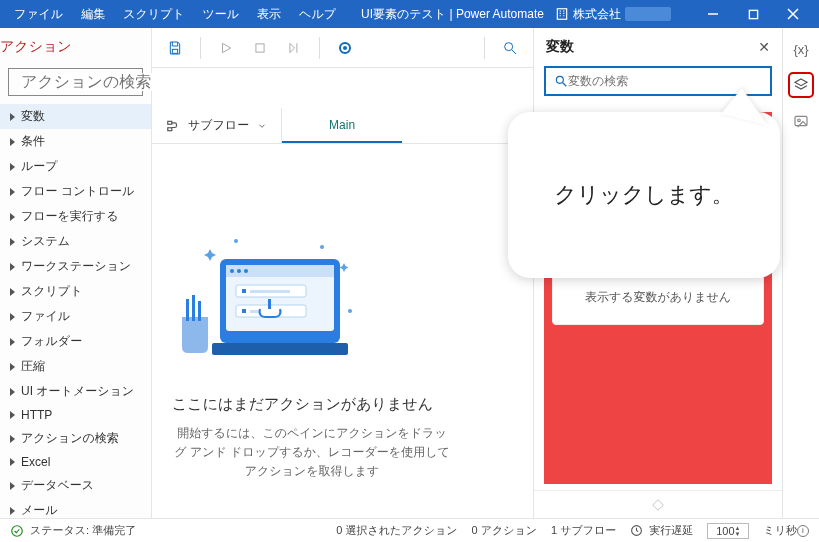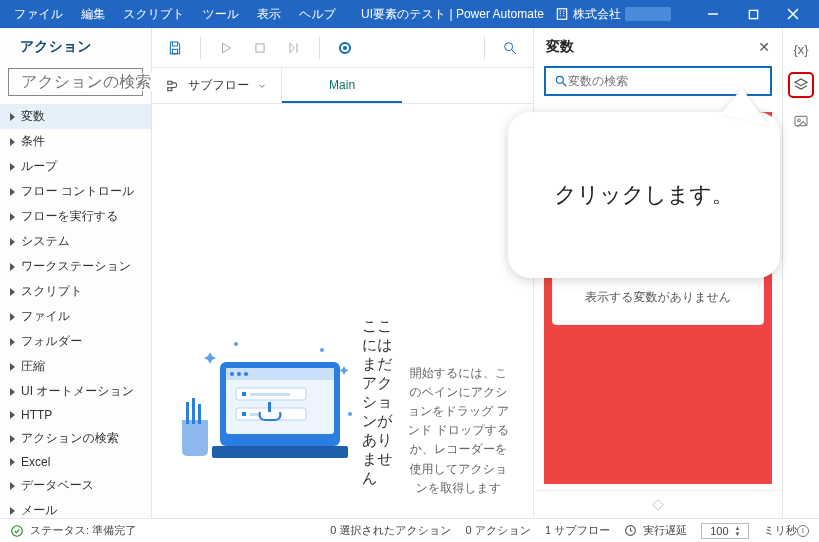--- a/index.html
+++ b/index.html
@@ -10,45 +10,45 @@
   .title-center { flex: 1; text-align: center; }
   .title-right { display: flex; align-items: center; gap: 22px; padding-right: 6px; }
   .company { display:flex; align-items:center; gap:4px; }
   .company .blur { width:46px; height:14px; background:#4b8ad8; border-radius:2px; display:inline-block;}
   .winbtns { display:flex; }
   .winbtn { width:40px; height:28px; display:flex; align-items:center; justify-content:center; }
   .winbtn svg { stroke:#fff; }
   .body { display:flex; height:calc(100% - 28px - 24px); }
   
   .sidebar-left { width:152px; border-right:1px solid #e5e5e5; display:flex; flex-direction:column; background:#fdfdfd;}
-  .sl-header { padding:10px 12px 8px 20px; font-size:14px; font-weight:700; color:#0c4a6e;}
+  .sl-header { padding:10px 12px 8px 0; font-size:14px; font-weight:400; color:#b91c1c;}
   .sl-search { margin:4px 8px 8px 8px; border:1px solid #888; height:28px; display:flex; align-items:center; padding:0 6px; }
   .sl-search svg { stroke:#0f6cbd; fill:none; stroke-width:2; }
   .sl-search input { border:none; outline:none; flex:1; font-size:16px; margin-left:6px; color:#555;}
   .sl-tree { flex:1; overflow-y:auto; font-size:12px; }
   .sl-item { display:flex; align-items:center; padding:4px 10px; gap:6px; cursor:default; color:#333;}
   .sl-item.active { background:#e6f0fa;}
   .chev { width:0; height:0; border-top:4px solid transparent; border-bottom:4px solid transparent; border-left:5px solid #555;}
   
-  .center { flex:1; display:flex; flex-direction:column; border-right:1px solid #e5e5e5; }
+  .center { flex:1; display:flex; flex-direction:column; border-right:1px solid #e5e5e5;gap:40px; }
   .c-toolbar { height:40px; display:flex; align-items:center; border-bottom:1px solid #e5e5e5; padding:0 8px; gap:4px; }
   .tb-btn { width:30px; height:30px; display:flex; align-items:center; justify-content:center; border-radius:2px;}
   .tb-btn svg { stroke:#a0a0a0; fill:none; stroke-width:1.5; }
   .tb-btn.save svg { stroke:#0f6cbd; }
   .tb-btn.rec { position:relative;}
   .tb-rec-dot { width:12px; height:12px; border:2px solid #0f6cbd; border-radius:50%; position:relative;}
   .tb-rec-dot::after { content:""; position:absolute; inset:2px; background:#0f6cbd; border-radius:50%;}
   .tb-sep { width:1px; height:22px; background:#ddd; margin:0 6px;}
   .tb-spacer { flex:1; }
   .tb-search svg { stroke:#0f6cbd; }
   .c-tabs { height:36px; display:flex; align-items:stretch; border-bottom:1px solid #e5e5e5; font-size:12px;}
   .subflow { display:flex; align-items:center; padding:0 14px; gap:8px; border-right:1px solid #e5e5e5; color:#333;}
   .subflow svg {}
   .tab-main { flex:0 0 120px; display:flex; align-items:center; justify-content:center; border-bottom:2px solid #0f6cbd; color:#0f766e;}
-  .c-canvas { flex:1; display:flex; align-items:flex-end; justify-content:center; padding:20px; color:#444;}
+  .c-canvas { flex:1; display:flex; flex-direction:column; align-items:flex-start; justify-content:center; padding:20px; color:#444;}
   .illus { margin-bottom:20px;}
   .empty-title { font-size:15px; margin-bottom:10px; color:#333;}
   .empty-sub { font-size:12px; color:#666; text-align:center; max-width:280px; line-height:1.6;}
   
   .sidebar-right { width:285px; display:flex; position:relative;}
   .vars { flex:1; display:flex; flex-direction:column; border-right:1px solid #e5e5e5; }
   .vr-head { display:flex; align-items:center; padding:10px 12px 6px 12px;}
   .vr-head .ttl { font-size:14px; font-weight:600; flex:1;}
   .vr-head .close { font-size:14px; color:#555; cursor:default;}
   .vr-search { margin:4px 10px 10px 10px; border:2px solid #0f6cbd; height:30px; display:flex; align-items:center; padding:0 8px;}
@@ -61,21 +61,21 @@
   .rail-btn { width:26px; height:26px; display:flex; align-items:center; justify-content:center; color:#666; border-radius:3px;}
   .rail-btn.highlight { border:2px solid #d40000; border-radius:5px;}
   
   .callout { position:absolute; top:112px; left:508px; width:272px; height:166px; background:#fff; border-radius:22px; box-shadow:0 2px 12px rgba(0,0,0,.18); display:flex; align-items:center; justify-content:center; font-size:22px; color:#222; z-index:50;}
   .callout::after { content:""; position:absolute; top:-22px; right:8px; width:0; height:0; border-left:14px solid transparent; border-right:34px solid transparent; border-bottom:30px solid #fff; filter:drop-shadow(0 -1px 2px rgba(0,0,0,.12)); transform:rotate(14deg);}
   
   .statusbar { height:24px; border-top:1px solid #e5e5e5; display:flex; align-items:center; font-size:11px; padding:10px 10px; gap:14px; color:#444;justify-content:space-between;}
   .statusbar .stat-left { display:flex; align-items:center; gap:6px;}
   .statusbar .stat-left svg { stroke:#1a8a1a;}
   .statusbar .spacer { flex:1;}
-  .statusbar .num-box { border:1px solid #bbb; padding:1px 8px; display:flex; align-items:center; gap:6px;}
+  .statusbar .num-box { border:1px solid #bbb; padding:1px 8px; display:flex; align-items:center; gap:0;}
   .statusbar .num-box .spin { display:flex; flex-direction:column; font-size:6px; line-height:6px; color:#555;}
   .info-circ { width:12px; height:12px; border:1px solid #777; border-radius:50%; display:inline-flex; align-items:center; justify-content:center; font-size:8px; color:#555;}
 </style>
 </head>
 <body>
 
 <div class="titlebar">
   <div class="menubar">
     <span>ファイル</span>
     <span>編集</span>

